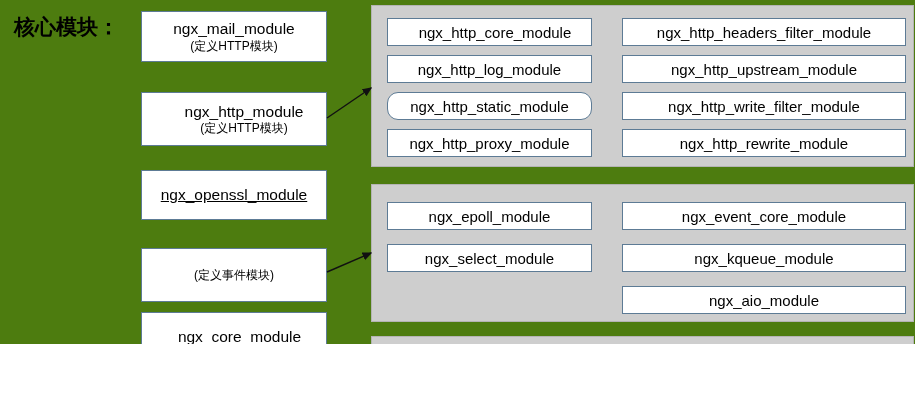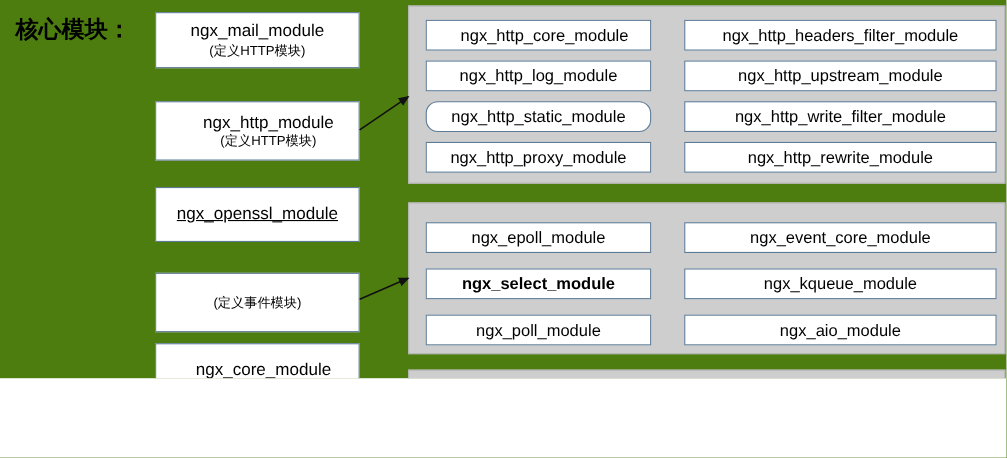--- a/index.html
+++ b/index.html
@@ -150,22 +150,21 @@
         <div class="chip" style="left: 15px; width: 205px; top: 49px; height: 28px;">ngx_http_log_module</div>
         <div class="chip" style="left: 15px; width: 205px; top: 86px; height: 28px; border-radius: 11px;">ngx_http_static_module</div>
         <div class="chip" style="left: 15px; width: 205px; top: 123px; height: 28px;">ngx_http_proxy_module</div>
         <div class="chip" style="left: 250px; width: 284px; top: 12px; height: 28px;">ngx_http_headers_filter_module</div>
         <div class="chip" style="left: 250px; width: 284px; top: 49px; height: 28px;">ngx_http_upstream_module</div>
         <div class="chip" style="left: 250px; width: 284px; top: 86px; height: 28px;">ngx_http_write_filter_module</div>
         <div class="chip" style="left: 250px; width: 284px; top: 123px; height: 28px;">ngx_http_rewrite_module</div>
       </div>
       <div class="panel" style="left: 371px; top: 184px; width: 543px; height: 138px;">
         <div class="chip" style="left: 15px; width: 205px; top: 17px; height: 28px;">ngx_epoll_module</div>
-        <div class="chip" style="left: 15px; width: 205px; top: 59px; height: 28px; font-weight: bold;">ngx_select_module</div>
-        <div class="chip" style="left: 15px; width: 205px; top: 101px; height: 28px;">ngx_poll_module</div>
+        <div class="chip" style="left: 15px; width: 205px; top: 59px; height: 28px;">ngx_select_module</div>
         <div class="chip" style="left: 250px; width: 284px; top: 17px; height: 28px; text-align: right;">ngx_event_core_module</div>
         <div class="chip" style="left: 250px; width: 284px; top: 59px; height: 28px;">ngx_kqueue_module</div>
         <div class="chip" style="left: 250px; width: 284px; top: 101px; height: 28px;">ngx_aio_module</div>
       </div>
       <div class="panel" style="left: 371px; top: 336px; width: 543px; height: 78px;">
         <div class="chip" style="left: 148px; width: 246px; top: 20px; height: 28px;">ngx_conf_module</div>
       </div>
     </div>
 
   <svg class="arrow-svg" viewBox="0 0 915 416">

